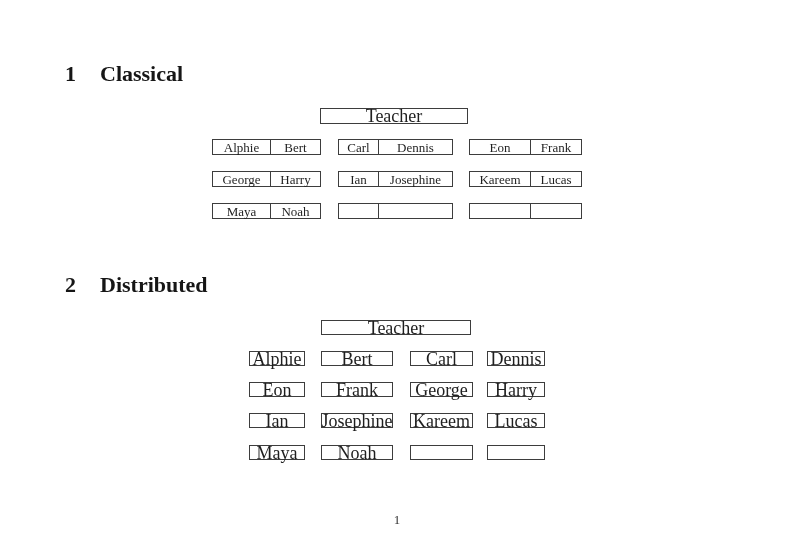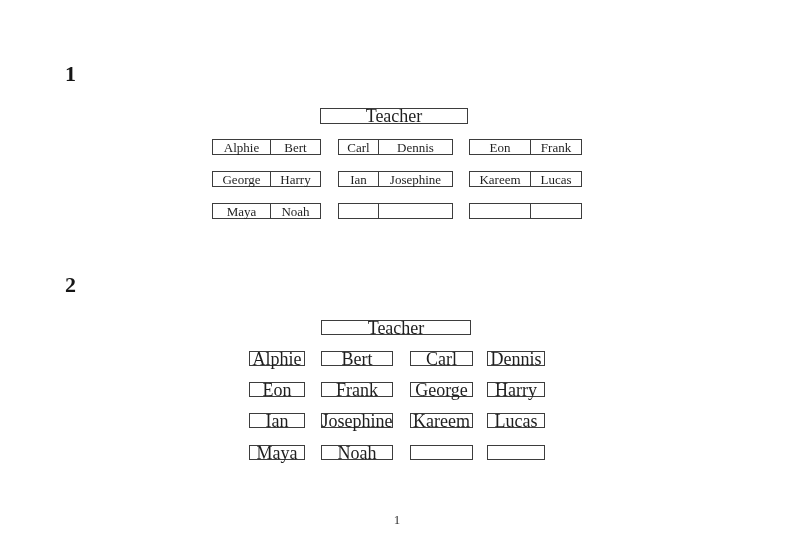--- a/index.html
+++ b/index.html
@@ -59,20 +59,21 @@
     color:#333333;
   }
 </style>
 </head>
 <body>
 
 <div class="page">
 
   <div class="section-heading" style="top:63px">
     <span class="sec-num">1</span>
+    <span class="sec-title">Classical</span>
   </div>
 
   <div class="box" style="left:320px;top:108px;width:148px;height:16px">Teacher</div>
 
   <div class="desk" style="left:212px;top:139px;width:109px;height:16px">
     <div class="cell first" style="width:58px">Alphie</div>
     <div class="cell second">Bert</div>
   </div>
   <div class="desk" style="left:338px;top:139px;width:115px;height:16px">
     <div class="cell first" style="width:40px">Carl</div>
@@ -104,20 +105,21 @@
     <div class="cell first" style="width:40px"></div>
     <div class="cell second"></div>
   </div>
   <div class="desk" style="left:469px;top:203px;width:113px;height:16px">
     <div class="cell first" style="width:61px"></div>
     <div class="cell second"></div>
   </div>
 
   <div class="section-heading" style="top:274px">
     <span class="sec-num">2</span>
+    <span class="sec-title">Distributed</span>
   </div>
 
   <div class="box" style="left:321px;top:320px;width:150px;height:15px">Teacher</div>
 
   <div class="box" style="left:249px;top:351px;width:56px;height:15px">Alphie</div>
   <div class="box" style="left:321px;top:351px;width:72px;height:15px">Bert</div>
   <div class="box" style="left:410px;top:351px;width:63px;height:15px">Carl</div>
   <div class="box" style="left:487px;top:351px;width:58px;height:15px">Dennis</div>
 
   <div class="box" style="left:249px;top:382px;width:56px;height:15px">Eon</div>

